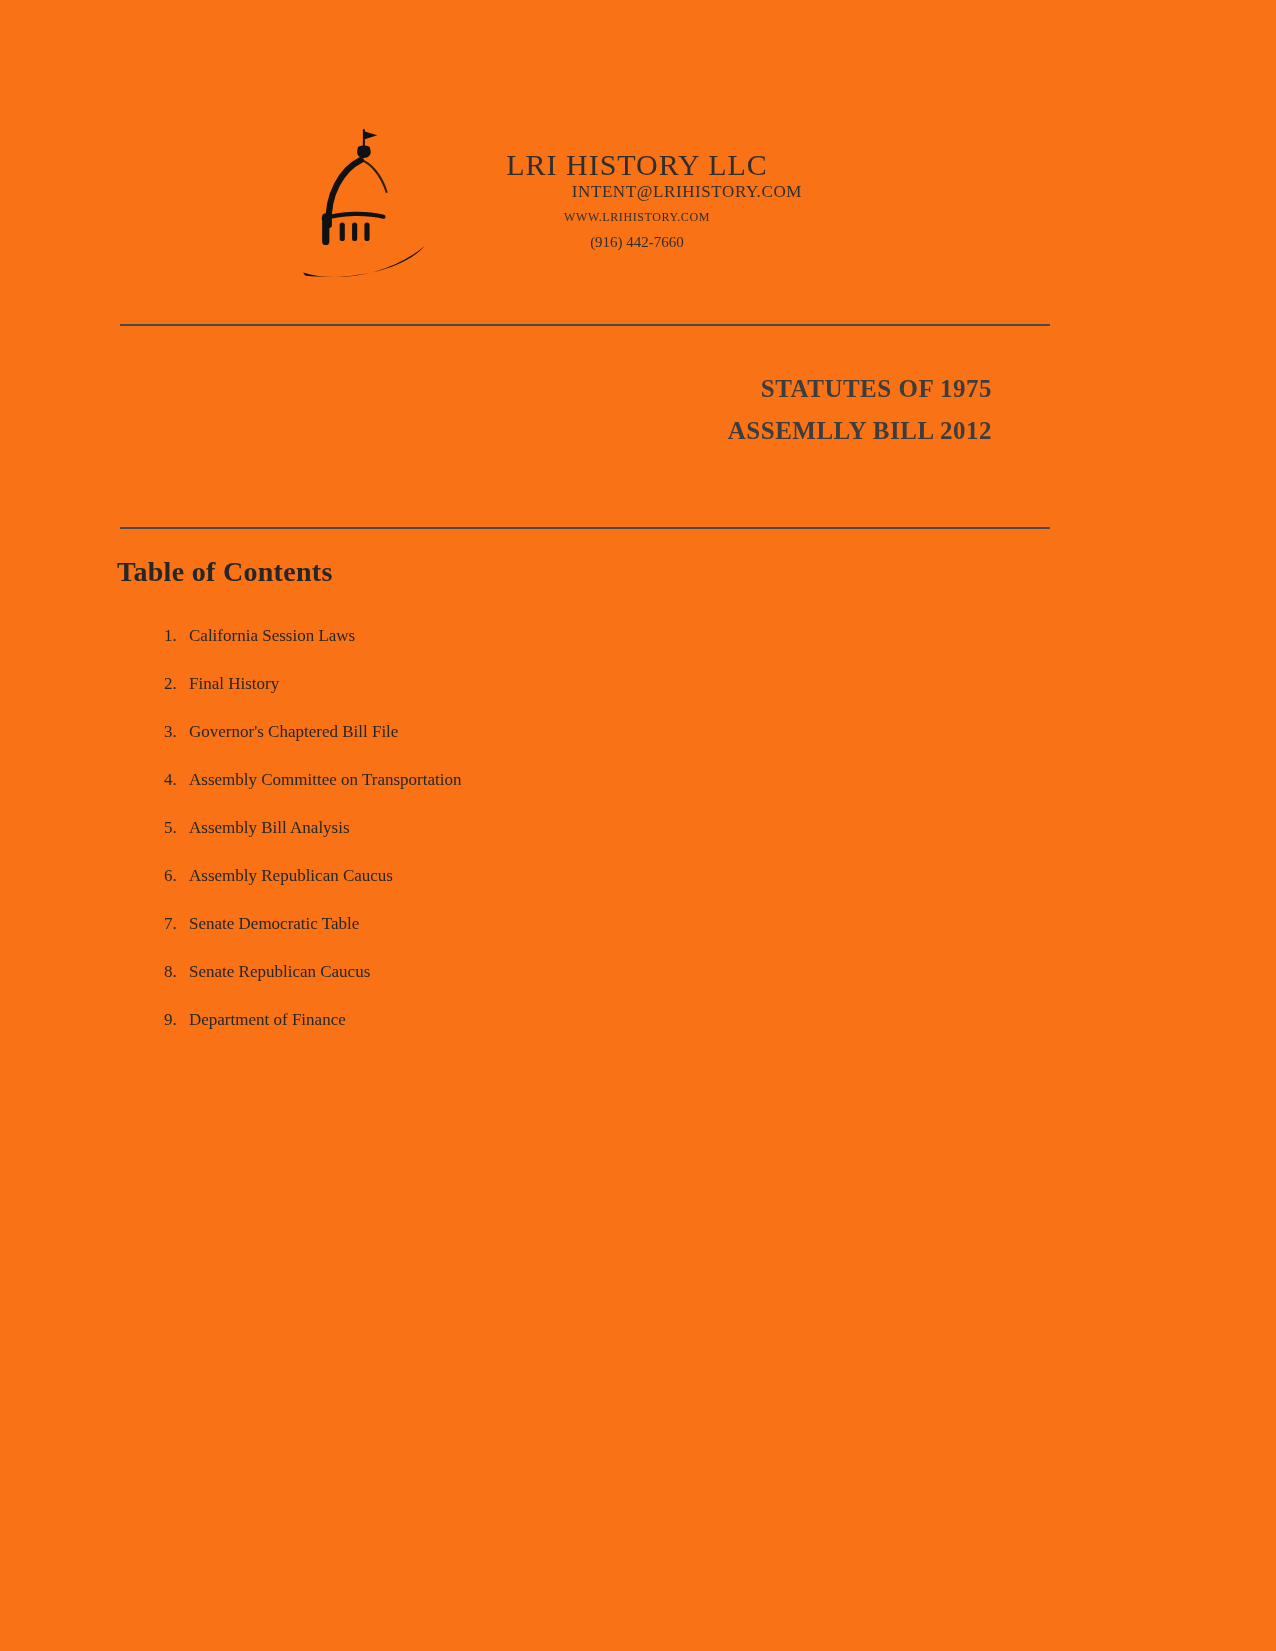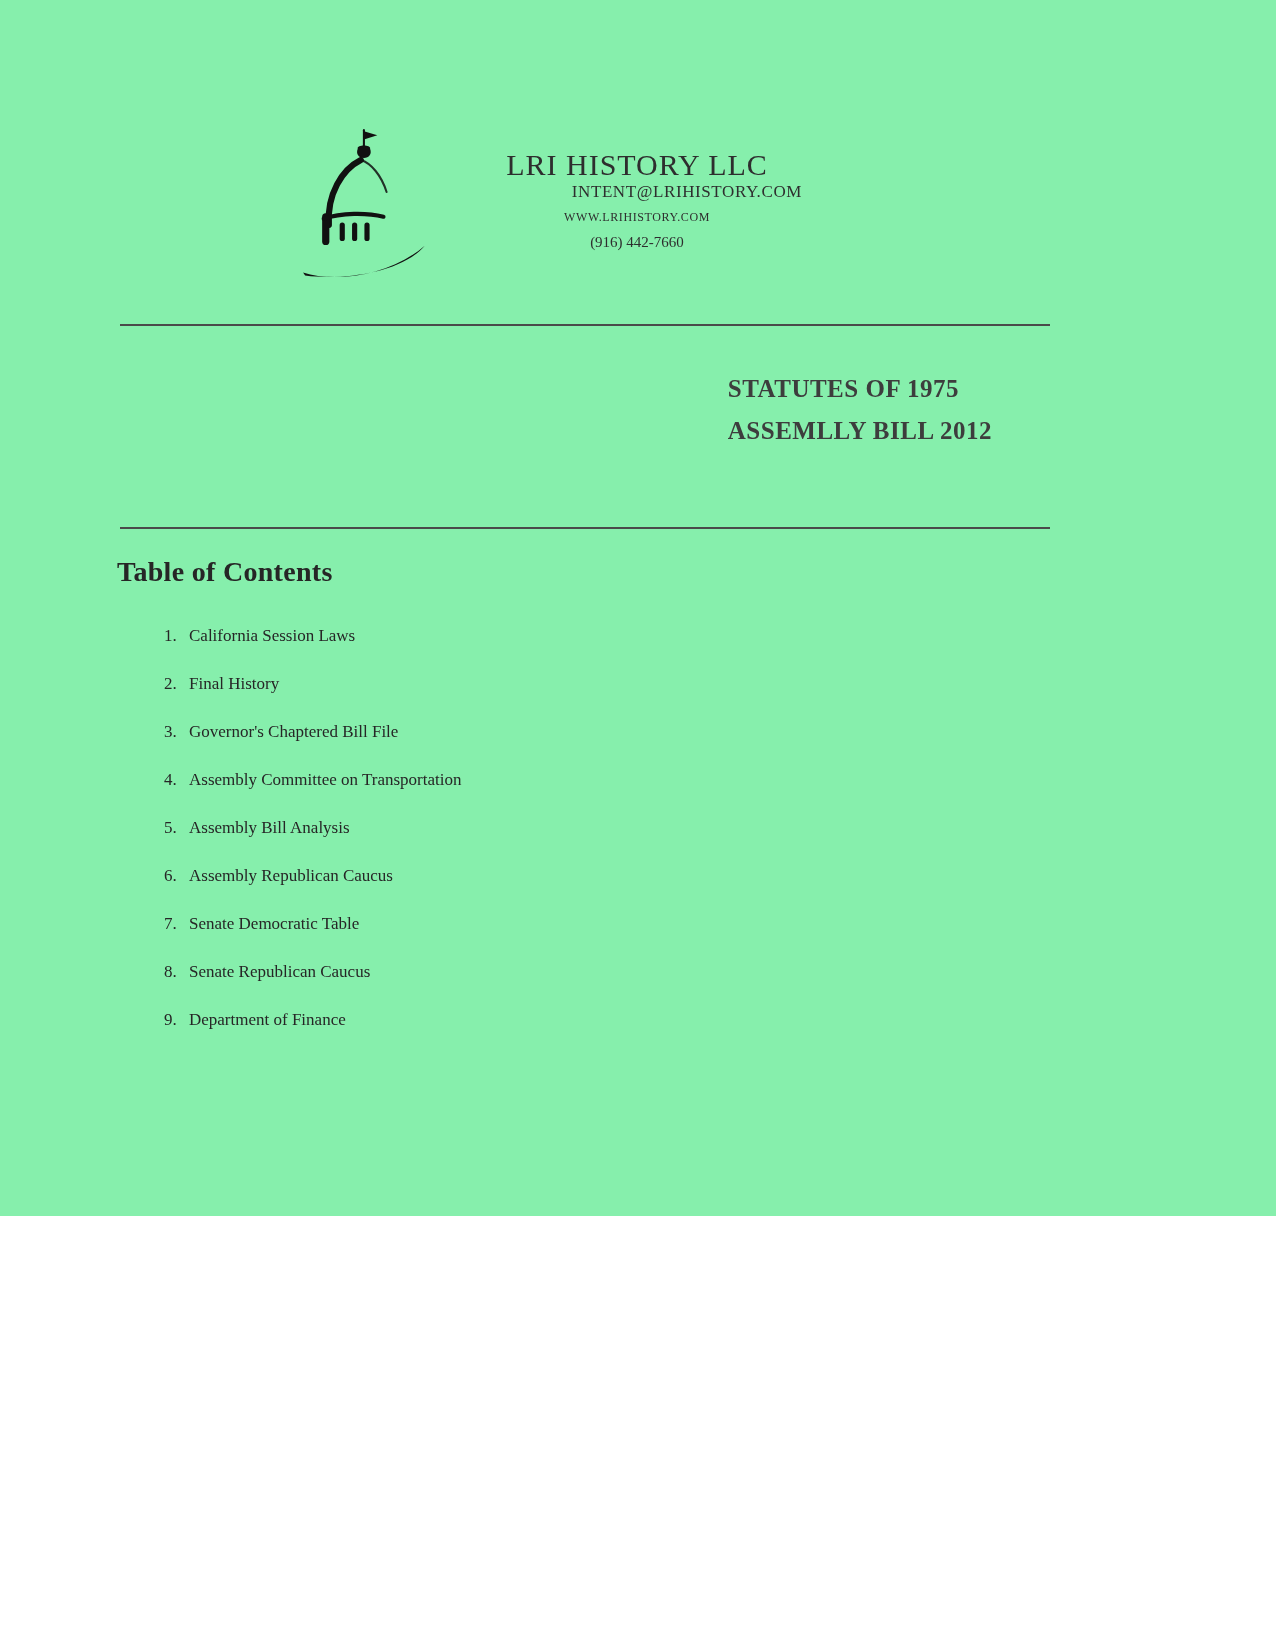--- a/index.html
+++ b/index.html
@@ -1,22 +1,22 @@
 <!DOCTYPE html>
 <html><head>
 <meta charset="utf-8">
 <style>
   * { margin: 0; padding: 0; box-sizing: border-box; }
   html, body { background: #ffffff; }
   .page {
     position: relative;
     width: 1276px;
-    height: 1216px;
+    height: 1651px;
     margin: 0 auto;
-    background: #86efac;
+    background: #f97316;
     font-family: "Liberation Serif", serif;
     color: #1f1f1f;
     overflow: hidden;
   }
 
   
   .header {
     position: absolute;
     top: 126px;
     left: 292px;
@@ -65,20 +65,21 @@
     height: 0;
   }
   .rule-top { top: 324px; }
   .rule-bottom { top: 527px; }
 
   
   .title-block {
     position: absolute;
     top: 368px;
     right: 284px;
+    text-align: right;
     font-weight: bold;
     font-size: 25px;
     line-height: 42px;
     color: #3d3d3d;
     letter-spacing: 0.5px;
   }
   .title-block div { white-space: pre; }
 
   
   .toc-heading {

